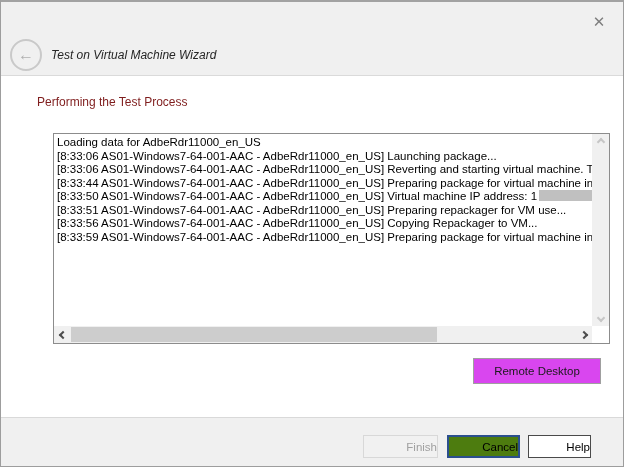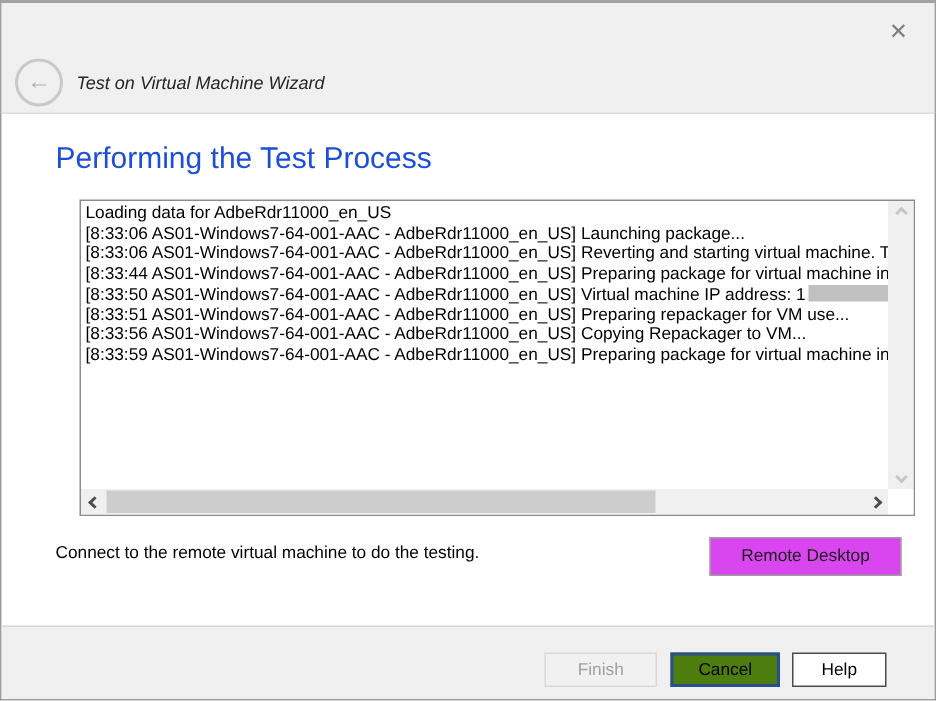--- a/index.html
+++ b/index.html
@@ -9,21 +9,21 @@
     border:1px solid #9d9d9d;border-top:2px solid #a2a2a2;overflow:hidden;
   }
   
   .header{position:absolute;top:0;left:0;right:0;height:74px;background:#f0f0f0;border-bottom:1px solid #dadada;}
   .close-btn{position:absolute;top:10px;right:14px;width:20px;height:20px;background:none;border:none;
     color:#7e7e7e;font-size:15px;line-height:20px;text-align:center;padding:0;cursor:default;}
   .back-btn{position:absolute;left:9px;top:37px;width:32px;height:32px;border-radius:50%;
     border:2px solid #c9c9c9;background:none;color:#b0b0b0;font-size:16px;line-height:28px;text-align:center;padding:0;}
   .title{position:absolute;left:50px;top:46px;font-size:12px;color:#262626;font-style:italic;}
   
-  .heading{position:absolute;left:36px;top:93px;font-size:20px;color:#1d4ed8;}
+  .heading{position:absolute;left:36px;top:93px;font-size:12px;color:#7f1d1d;}
   
   .logbox{position:absolute;left:52px;top:131px;width:557px;height:211px;background:#fff;border:1px solid #8c8c8c;}
   .log-lines{position:absolute;left:0;top:0;right:17px;bottom:17px;overflow:hidden;
     padding:2px 3px;font-size:11.5px;line-height:13.5px;color:#000;white-space:pre;}
   .log-line{height:13.5px;}
   .redaction{display:inline-block;width:96px;height:11px;background:#c0c0c0;margin-left:2px;vertical-align:-1px;}
   
   .vscroll{position:absolute;top:0;right:0;width:17px;bottom:17px;background:#f0f0f0;
     display:flex;flex-direction:column;justify-content:space-between;align-items:center;padding:5px 0;}
   .hscroll{position:absolute;left:0;right:17px;bottom:0;height:17px;background:#f0f0f0;}
@@ -37,21 +37,21 @@
   .h-arrow{position:absolute;top:0;width:17px;height:17px;color:#4d4d4d;display:flex;align-items:center;justify-content:center;}
   .h-arrow.left{left:0;}
   .h-arrow.right{right:0;}
   .h-thumb{position:absolute;left:17px;top:1px;height:15px;width:366px;background:#cdcdcd;}
   
   .status-text{position:absolute;left:36px;top:361px;font-size:11.5px;color:#000;}
   .remote-btn{position:absolute;left:472px;top:356px;width:128px;height:26px;
     background:#d946ef;border:1px solid #9f9f9f;font-size:11.5px;color:#1a1a1a;padding:0;}
   
   .footer{position:absolute;left:0;right:0;bottom:0;height:49px;background:#f0f0f0;border-top:1px solid #d9d9d9;}
-  .btn{position:absolute;top:433px;height:23px;font-size:11.5px;padding:0;}
+  .btn{position:absolute;top:433px;height:23px;font-size:11.5px;padding:0;text-align:right;}
   .btn-finish{left:362px;width:75px;background:#f1f1f1;border:1px solid #d8d8d8;color:#a0a0a0;}
   .btn-cancel{left:446px;width:73px;background:#4d7c0f;border:2px solid #2b4f8e;color:#000;}
   .btn-help{left:527px;width:63px;background:#ffffff;border:1px solid #4a4a4a;color:#000;}
 </style>
 </head>
 <body>
 
 <div class="window">
 
   <div class="header">
@@ -80,21 +80,20 @@
         </span>
       <span class="h-thumb"></span>
       <span class="h-arrow right">
           <span class="chev right"></span>
         </span>
     </div>
 
     <div class="corner"></div>
   </div>
 
-  <div class="status-text">Connect to the remote virtual machine to do the testing.</div>
   <button class="remote-btn">Remote Desktop</button>
 
   <div class="footer"></div>
   <button class="btn btn-finish">Finish</button>
   <button class="btn btn-cancel">Cancel</button>
   <button class="btn btn-help">Help</button>
 
 </div>
 
 </body></html>

